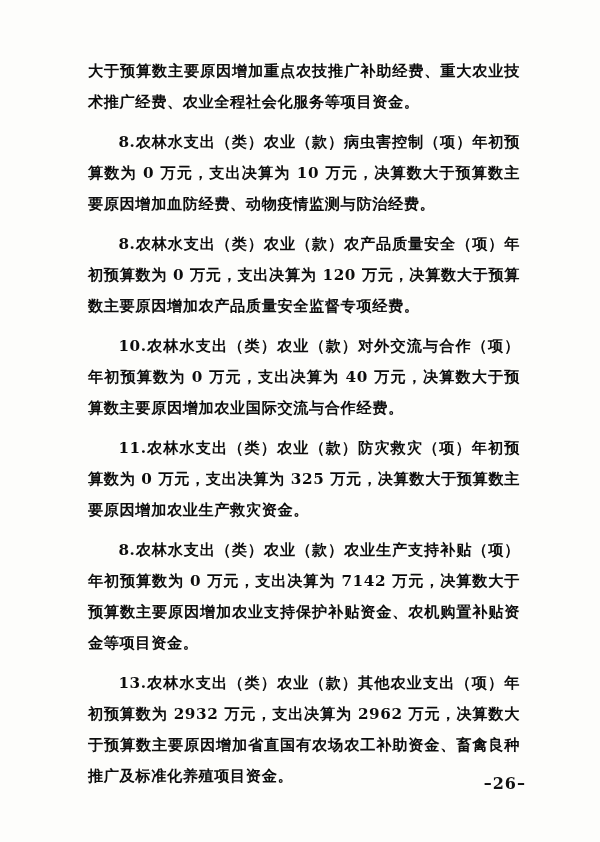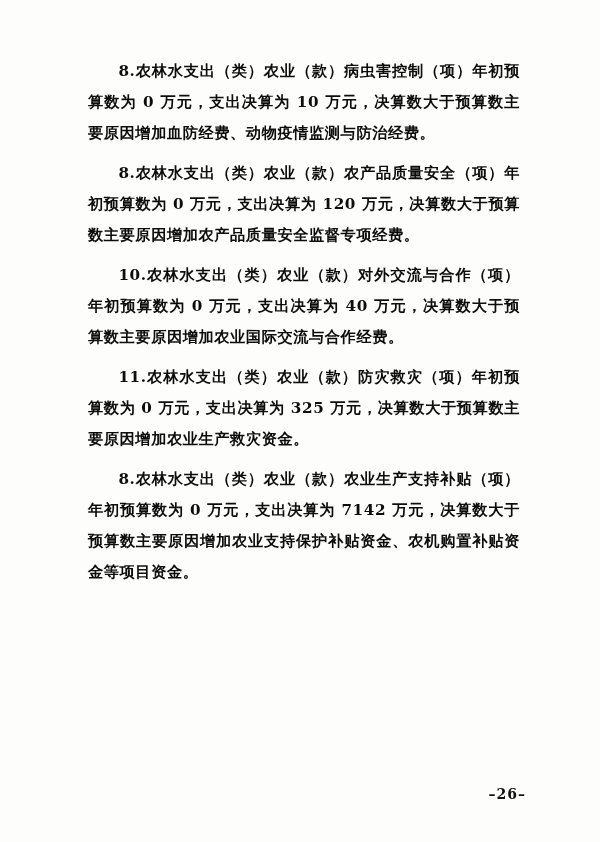--- a/index.html
+++ b/index.html
@@ -35,32 +35,34 @@
     text-justify: inter-ideograph;
     font-weight: 600;
     text-indent: 0;
   }
   .para.indent {
     text-indent: 2em;
   }
   .page-number {
     position: absolute;
     right: 74px;
-    bottom: 40px;
-    font-size: 14px;
+    bottom: 49px;
+    font-size: 16px;
     color: #111;
     font-weight: 600;
     letter-spacing: 1px;
   }
 </style>
 </head>
 <body>
 
 <div class="page">
   <div class="content">
+    <p class="para">大于预算数主要原因增加重点农技推广补助经费、重大农业技术推广经费、农业全程社会化服务等项目资金。</p>
     <p class="para indent">8.农林水支出（类）农业（款）病虫害控制（项）年初预算数为 0 万元，支出决算为 10 万元，决算数大于预算数主要原因增加血防经费、动物疫情监测与防治经费。</p>
     <p class="para indent">8.农林水支出（类）农业（款）农产品质量安全（项）年初预算数为 0 万元，支出决算为 120 万元，决算数大于预算数主要原因增加农产品质量安全监督专项经费。</p>
     <p class="para indent">10.农林水支出（类）农业（款）对外交流与合作（项）年初预算数为 0 万元，支出决算为 40 万元，决算数大于预算数主要原因增加农业国际交流与合作经费。</p>
     <p class="para indent">11.农林水支出（类）农业（款）防灾救灾（项）年初预算数为 0 万元，支出决算为 325 万元，决算数大于预算数主要原因增加农业生产救灾资金。</p>
     <p class="para indent">8.农林水支出（类）农业（款）农业生产支持补贴（项）年初预算数为 0 万元，支出决算为 7142 万元，决算数大于预算数主要原因增加农业支持保护补贴资金、农机购置补贴资金等项目资金。</p>
+    <p class="para indent">13.农林水支出（类）农业（款）其他农业支出（项）年初预算数为 2932 万元，支出决算为 2962 万元，决算数大于预算数主要原因增加省直国有农场农工补助资金、畜禽良种推广及标准化养殖项目资金。</p>
   </div>
   <div class="page-number">–26–</div>
 </div>
 
 </body></html>

